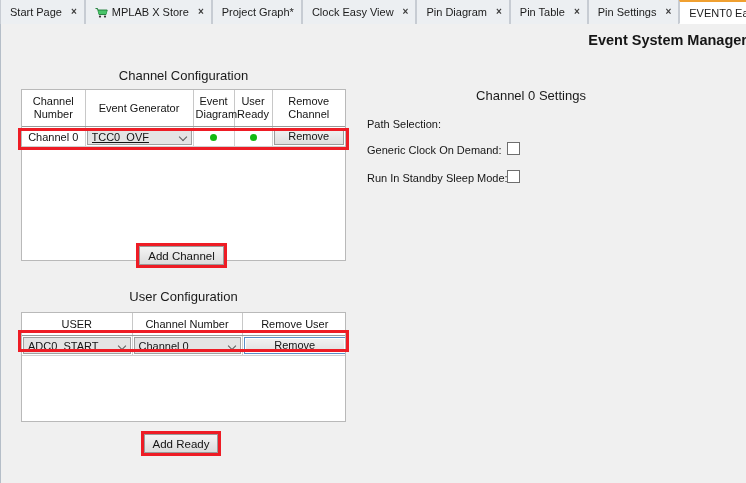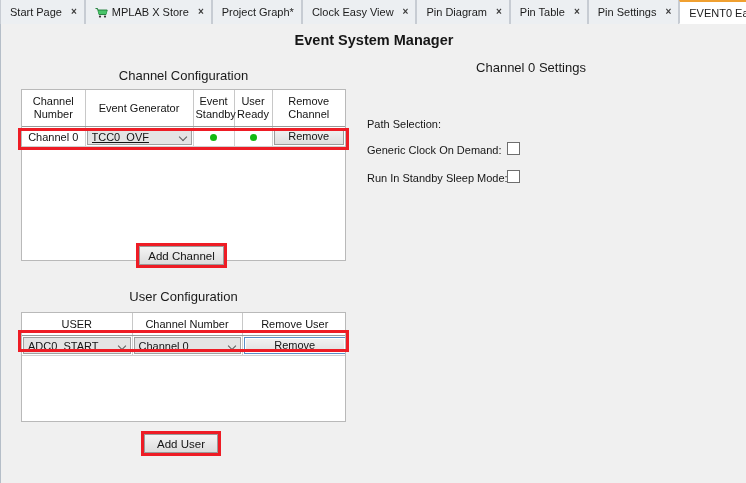--- a/index.html
+++ b/index.html
@@ -76,21 +76,21 @@
     width: 746px; height: 459px;
     background: #f0f0f0;
     border-left: 1px solid #b5bec8;
     box-sizing: border-box;
   }
 
   #page-title {
     position: absolute;
     left: 0; top: 8px;
     width: 746px;
-    text-align: center;
+    text-align: right;
     font-size: 14.5px;
     font-weight: bold;
     color: #161616;
   }
 
   .section-title {
     position: absolute;
     font-size: 13px;
     color: #1a1a1a;
     text-align: center;
@@ -337,21 +337,21 @@
       </colgroup>
       <thead>
         <tr>
           <th style="height:32px;">
             <span>Channel</span><br>
             <span>Number</span>
           </th>
           <th>Event Generator</th>
           <th>
             <span>Event</span><br>
-            <span>Standby</span>
+            <span>Diagram</span>
           </th>
           <th>
             <span>User</span><br>
             <span>Ready</span>
           </th>
           <th>
             <span>Remove</span><br>
             <span>Channel</span>
           </th>
         </tr>
@@ -422,25 +422,25 @@
             <div class="btn cell-btn focused">Remove</div>
           </td>
         </tr>
       </tbody>
     </table>
   </div>
 
   <div class="redbox" style="left:17px; top:306px; width:331px; height:22px;"></div>
 
   <div class="action-btn" style="left:143px; top:410px; width:74px; height:19px;">
-    <span>Add User</span>
+    <span>Add Ready</span>
   </div>
   <div class="redbox" style="left:140px; top:407px; width:80px; height:25px;"></div>
 
-  <div class="section-title" style="left:370px; top:36px; width:320px; font-weight:normal;">Channel 0 Settings</div>
+  <div class="section-title" style="left:370px; top:64px; width:320px; font-weight:normal;">Channel 0 Settings</div>
 
   <div class="set-label" style="left:366px; top:94px;">Path Selection:</div>
 
   <div class="set-label" style="left:366px; top:120px;">Generic Clock On Demand:</div>
   <div class="checkbox" style="left:506px; top:118px;"></div>
 
   <div class="set-label" style="left:366px; top:148px;">Run In Standby Sleep Mode:</div>
   <div class="checkbox" style="left:506px; top:146px;"></div>
 
 </div>

